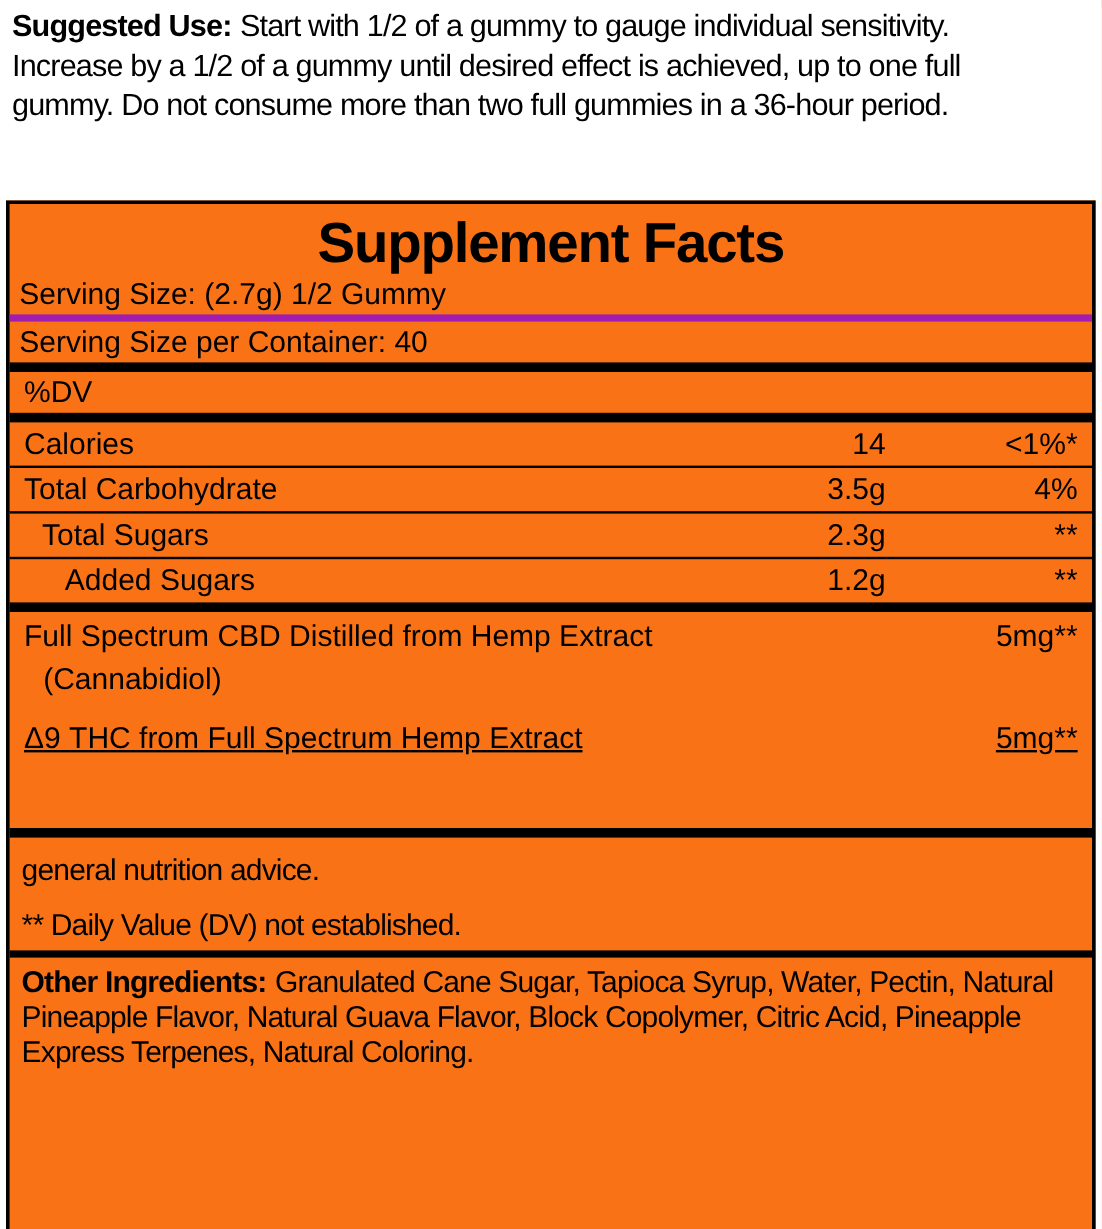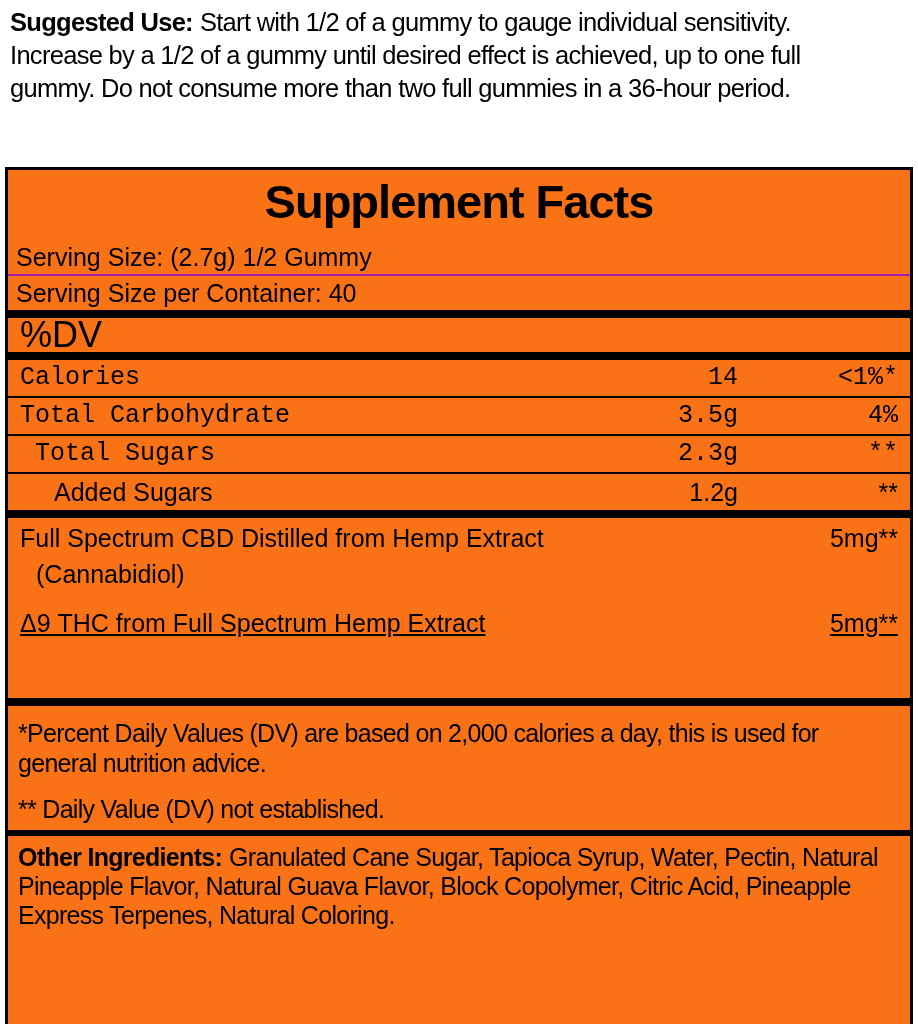--- a/index.html
+++ b/index.html
@@ -44,44 +44,43 @@
     text-align: center;
     letter-spacing: -1px;
   }
   .serving-line {
     font-size: 25px;
     line-height: 28px;
     padding: 3px 8px;
     white-space: nowrap;
   }
   .serving-line.first {
-    margin-top: 12px;
-    border-bottom: 2px solid #a21caf;
+    border-bottom: 6px solid #a21caf;
   }
   .rule-thick { height: 8px; background: #000; }
   .rule-med   { height: 6px; background: #000; }
 
   .head-row {
     display: flex;
     justify-content: space-between;
     align-items: baseline;
     padding: 3px 12px;
     line-height: 28px;
   }
   .head-amount { font-size: 23px; font-weight: bold; }
-  .head-dv     { font-size: 36px; }
+  .head-dv     { font-size: 25px; }
 
   .n-row {
     display: flex;
     align-items: baseline;
     font-size: 25px;
     line-height: 28px;
     padding: 4px 12px;
   }
-  .n-row.sep { border-bottom: 2px solid #000; font-family: Liberation Mono, monospace; }
+  .n-row.sep { border-bottom: 2px solid #000; }
   .n-name   { flex: 1; white-space: nowrap; }
   .n-name.ind1 { padding-left: 15px; }
   .n-name.ind2 { padding-left: 34px; }
   .n-amount { width: 120px; text-align: right; }
   .n-dv     { width: 160px; text-align: right; }
 
   .actives {
     box-sizing: border-box;
     height: 180px;
     padding: 6px 12px 0 12px;
@@ -175,21 +174,20 @@
       <div class="active-sub">(Cannabidiol)</div>
       <div class="active-row second">
         <span>Δ9 THC from Full Spectrum Hemp Extract</span>
         <span>5mg**</span>
       </div>
     </div>
 
     <div class="rule-thick"></div>
 
     <div class="footnotes">
-      <span class="fline">*Percent Daily Values (DV) are based on 2,000 calories a day, this is used for</span>
       <span class="fline">general nutrition advice.</span>
       <span class="fline fn2">** Daily Value (DV) not established.</span>
     </div>
 
     <div class="rule-med"></div>
 
     <div class="ingredients">
       <span class="iline"><b>Other Ingredients:</b><span>Granulated Cane Sugar, Tapioca Syrup, Water, Pectin, Natural</span></span>
       <span class="iline">Pineapple Flavor, Natural Guava Flavor, Block Copolymer, Citric Acid, Pineapple</span>
       <span class="iline">Express Terpenes, Natural Coloring.</span>

